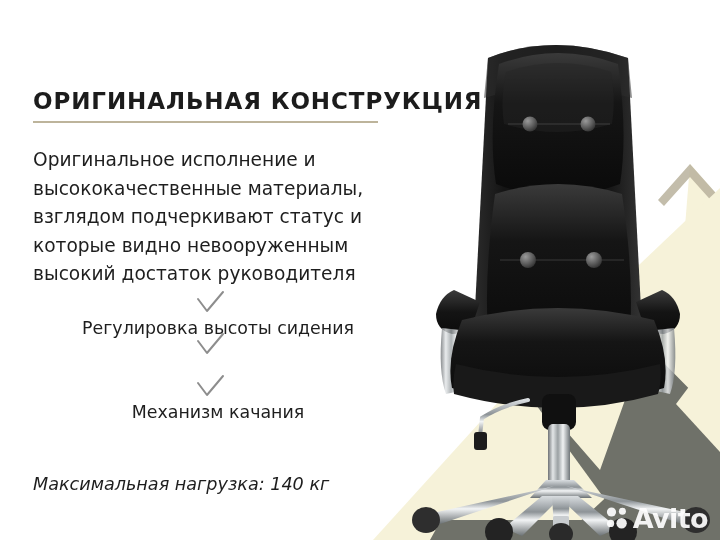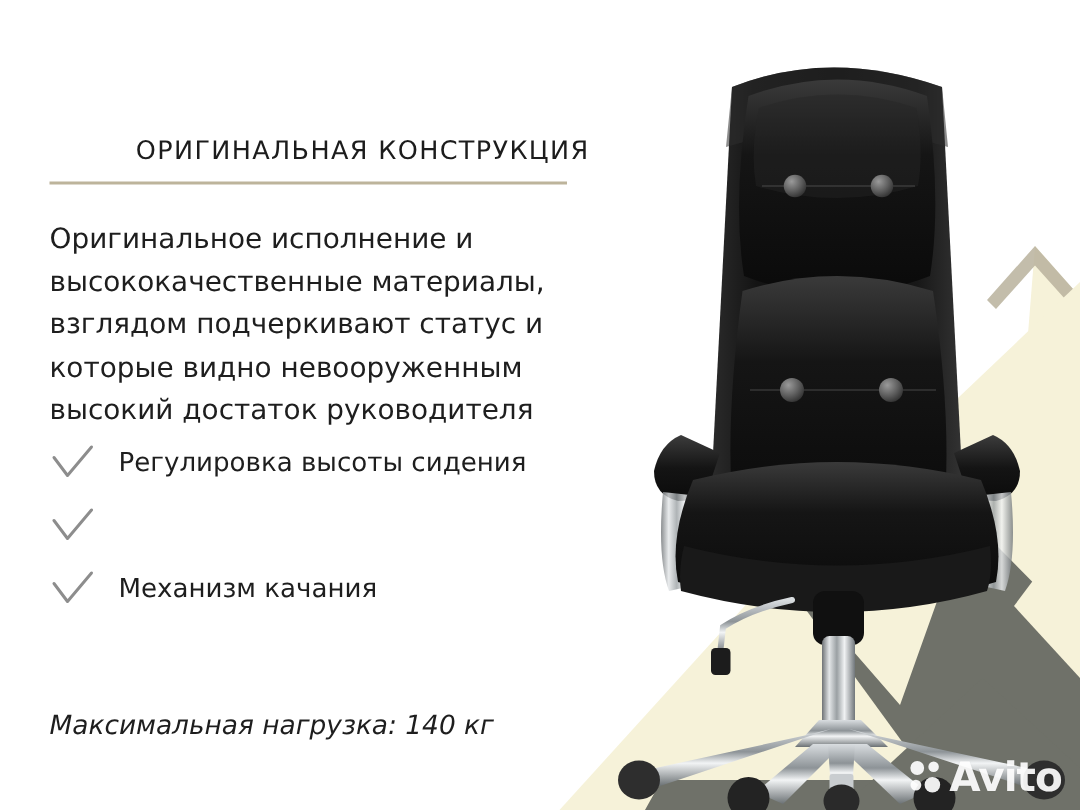--- a/index.html
+++ b/index.html
@@ -41,24 +41,24 @@
     position:absolute;
     left:0; top:0;
     width:400px; height:540px;
     z-index:3;
   }
 
   #headline {
     position:absolute;
     left:33px; top:88px;
     width:360px;
-    font-size:17px;
+    font-size:23px;
     line-height:26px;
     letter-spacing:0.9px;
-    font-weight:400;
+    font-weight:700;
     color:#1c1c1c;
     white-space:nowrap;
     text-align:right;
   }
   #headline-rule {
     position:absolute;
     left:33px; top:121px;
     width:345px; height:2px;
     background:#bdb49b;
   }
@@ -76,20 +76,21 @@
 
   #feature-list {
     position:absolute;
     left:33px; top:288px;
     width:370px;
   }
   .feature-row {
     display:flex;
     align-items:center;
     height:42px;
+    flex-direction:column;
   }
   .feature-check {
     width:30px; height:26px;
     flex:0 0 30px;
     margin-right:16px;
     display:block;
   }
   .feature-label {
     font-size:17.4px;
     line-height:20px;

